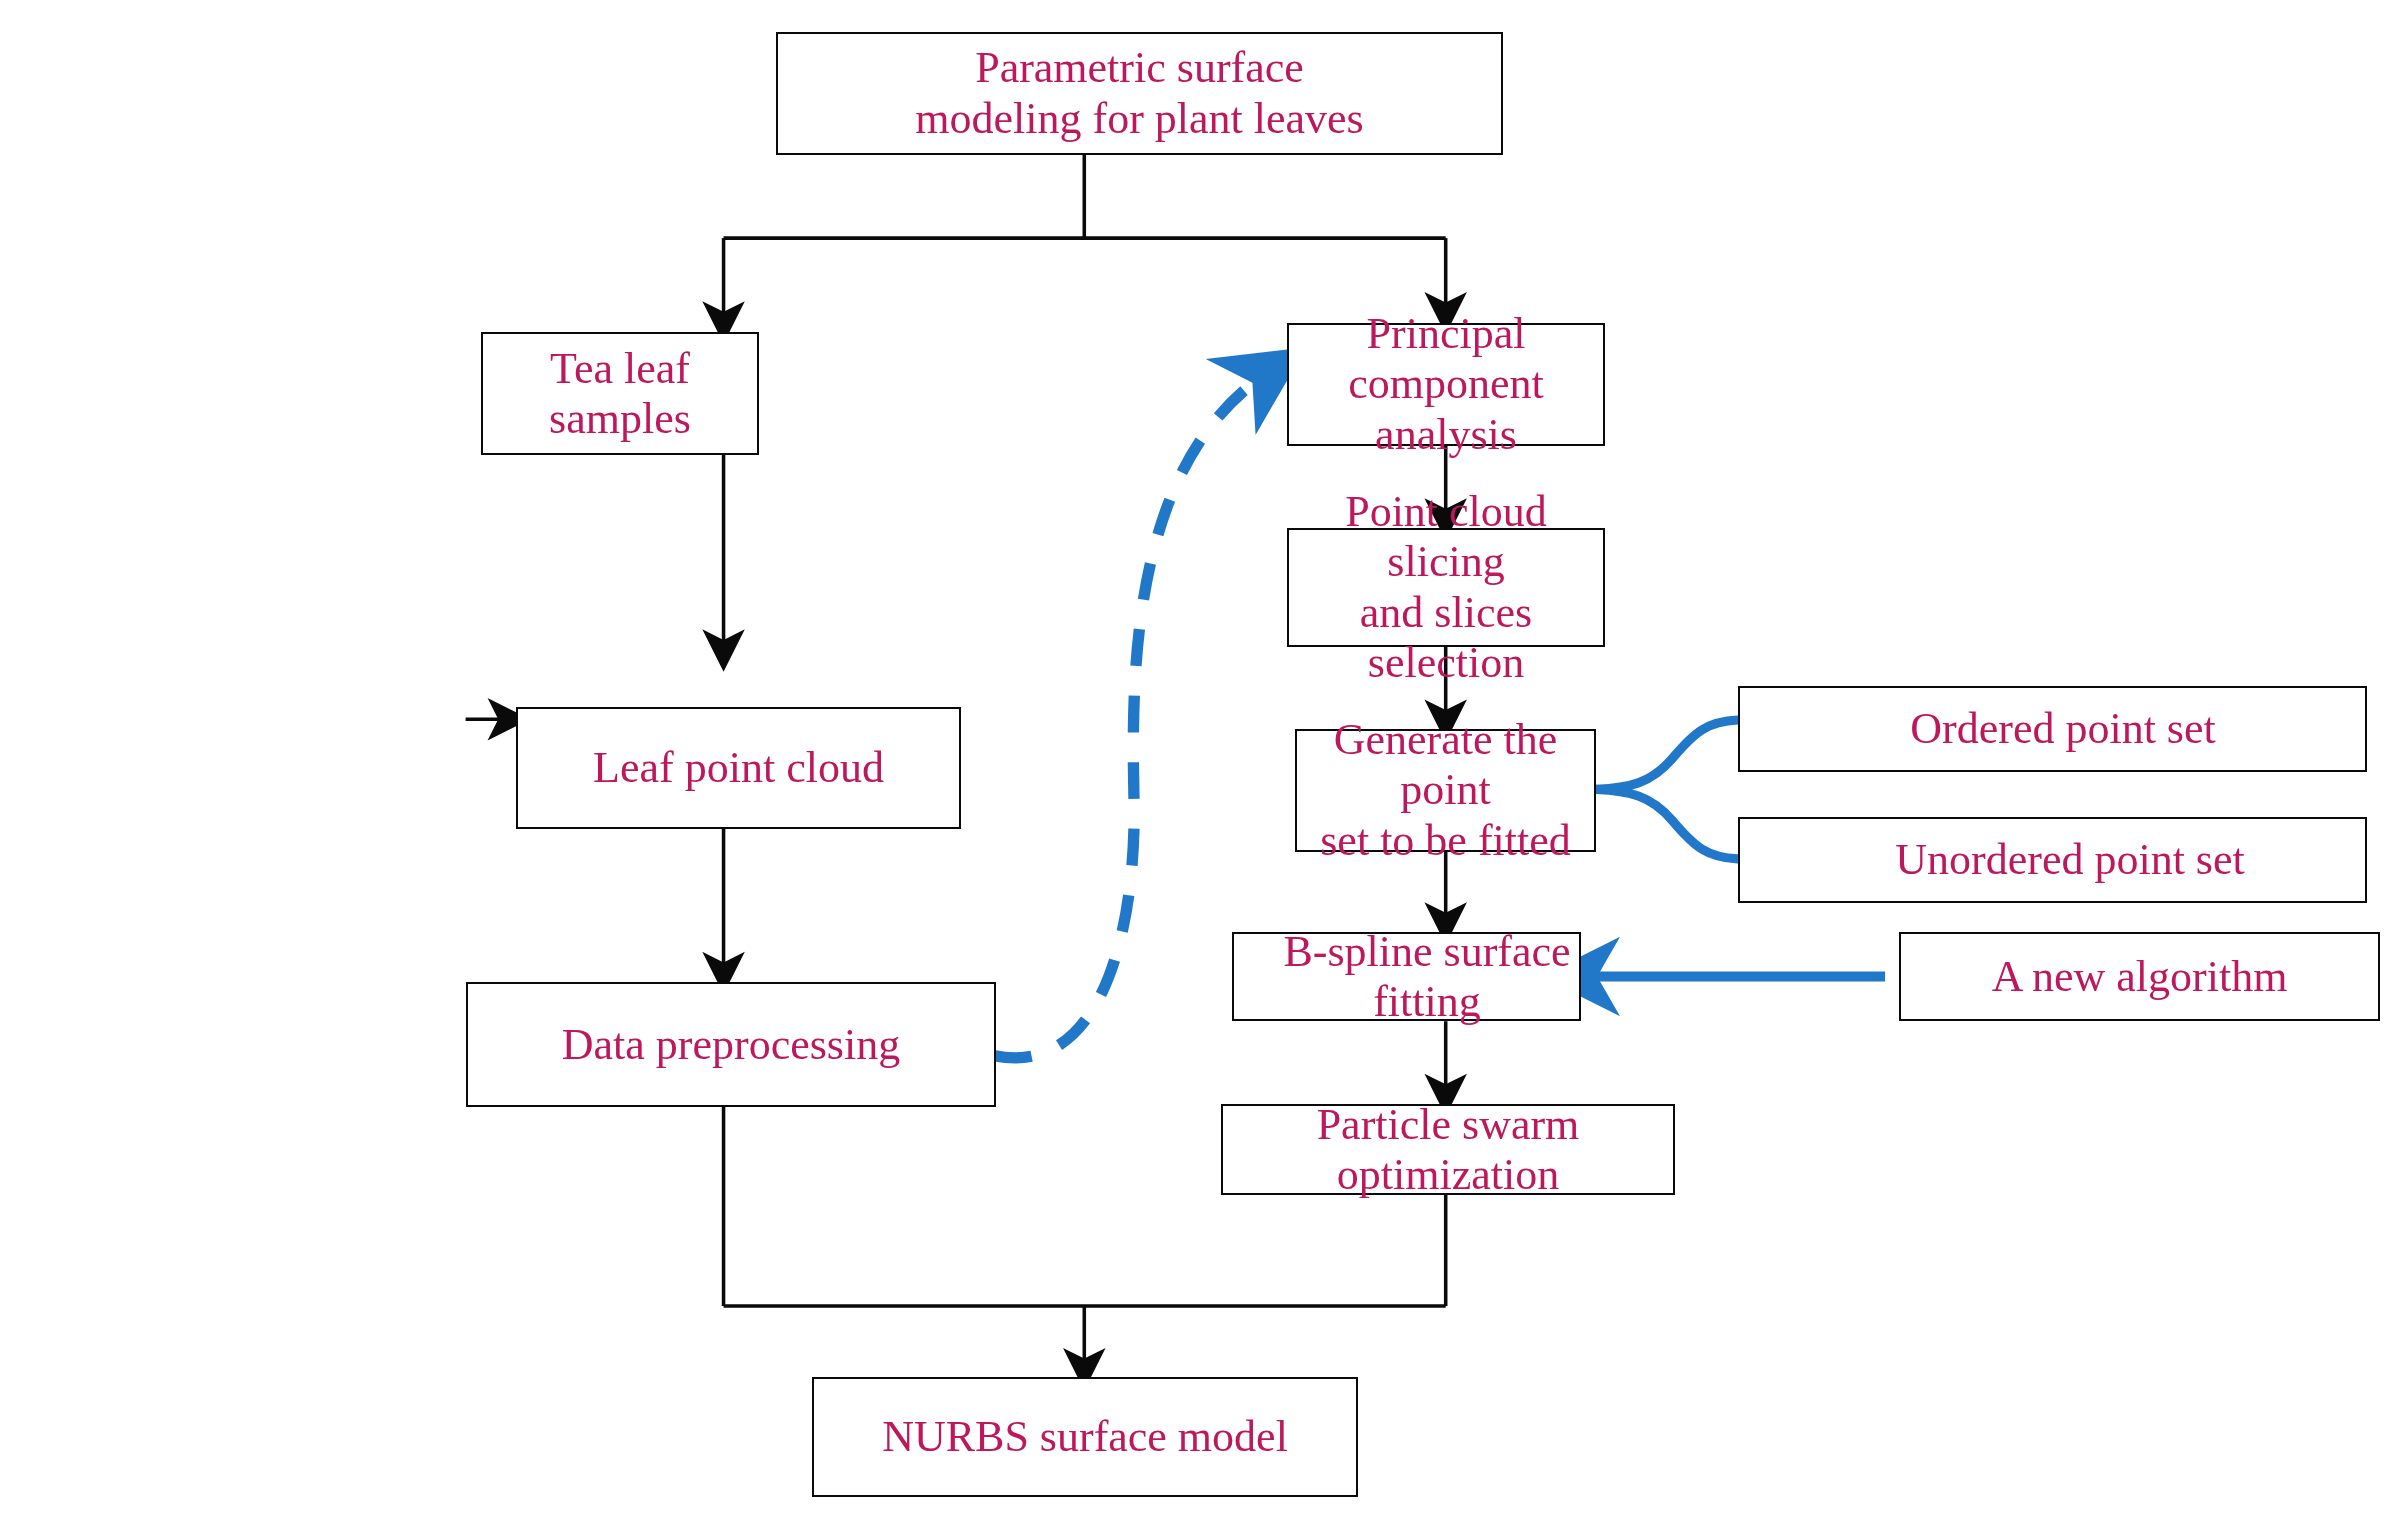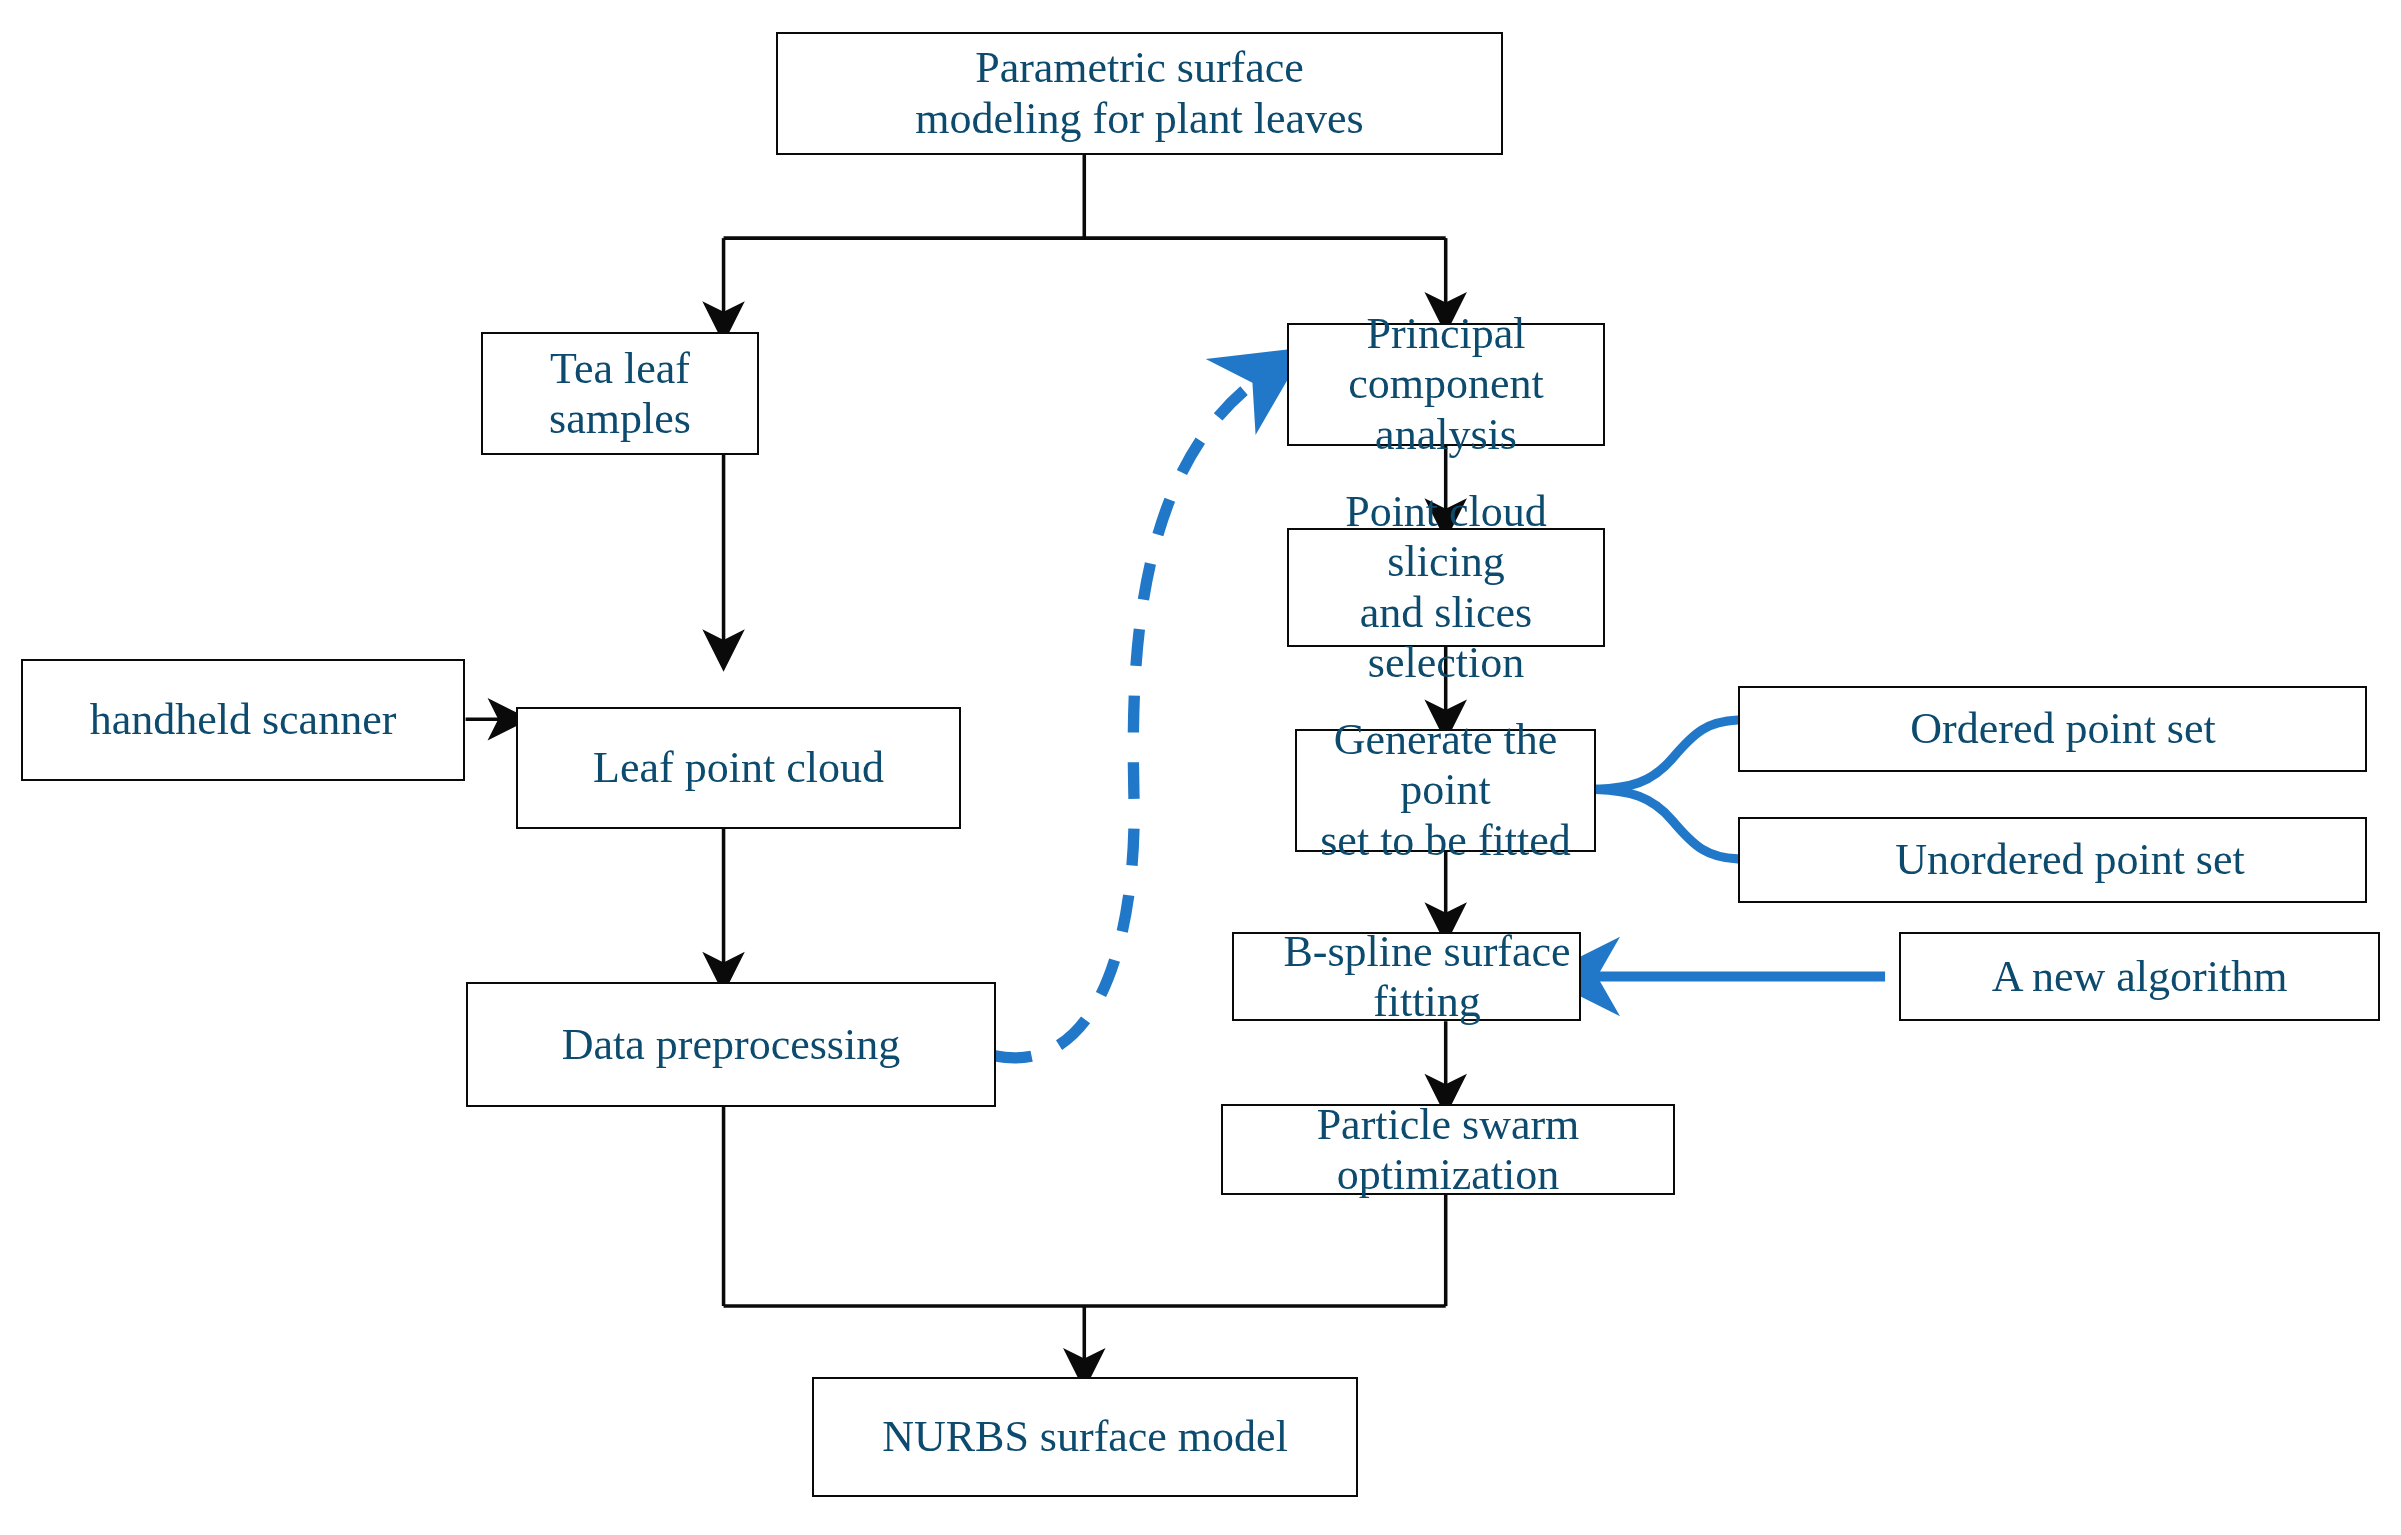--- a/index.html
+++ b/index.html
@@ -28,21 +28,21 @@
   }
   .node-box {
     position: absolute;
     box-sizing: border-box;
     border: 2.8px solid #0a0a0a;
     background: #ffffff;
     display: flex;
     align-items: center;
     justify-content: center;
     text-align: center;
-    color: #0c4a6e;
+    color: #be185d;
     font-family: "Liberation Serif", "DejaVu Serif", serif;
     font-size: 44px;
     line-height: 1.12;
     letter-spacing: 0px;
     white-space: pre-line;
     padding: 0 7px;
   }
   .node-box.two-line {
     line-height: 1.14;
   }
@@ -125,21 +125,20 @@
       <path d="M1021,1843 L2040,1843" stroke="#0a0a0a" stroke-width="5" fill="none"></path>
       <path d="M1530,1843 L1530,1932" stroke="#0a0a0a" stroke-width="5" fill="none" marker-end="url(#arrow-black)"></path>
     </g>
   </svg>
 
   <div class="node-box two-line" style="left:776px; top:32px; width:727px; height:123px;">Parametric surface
 modeling for plant leaves</div>
 
   <div class="node-box" style="left:481px; top:332px; width:278px; height:123px;">Tea leaf samples</div>
 
-  <div class="node-box" style="left:21px; top:659px; width:444px; height:122px;">handheld scanner</div>
 
   <div class="node-box" style="left:516px; top:659px; width:445px; height:122px;margin-top:48px;">Leaf point cloud</div>
 
   <div class="node-box" style="left:466px; top:982px; width:530px; height:125px;">Data preprocessing</div>
 
   <div class="node-box two-line" style="left:1287px; top:323px; width:318px; height:123px;">Principal
 component analysis</div>
 
   <div class="node-box two-line" style="left:1287px; top:528px; width:318px; height:119px;">Point cloud slicing
 and slices selection</div>

